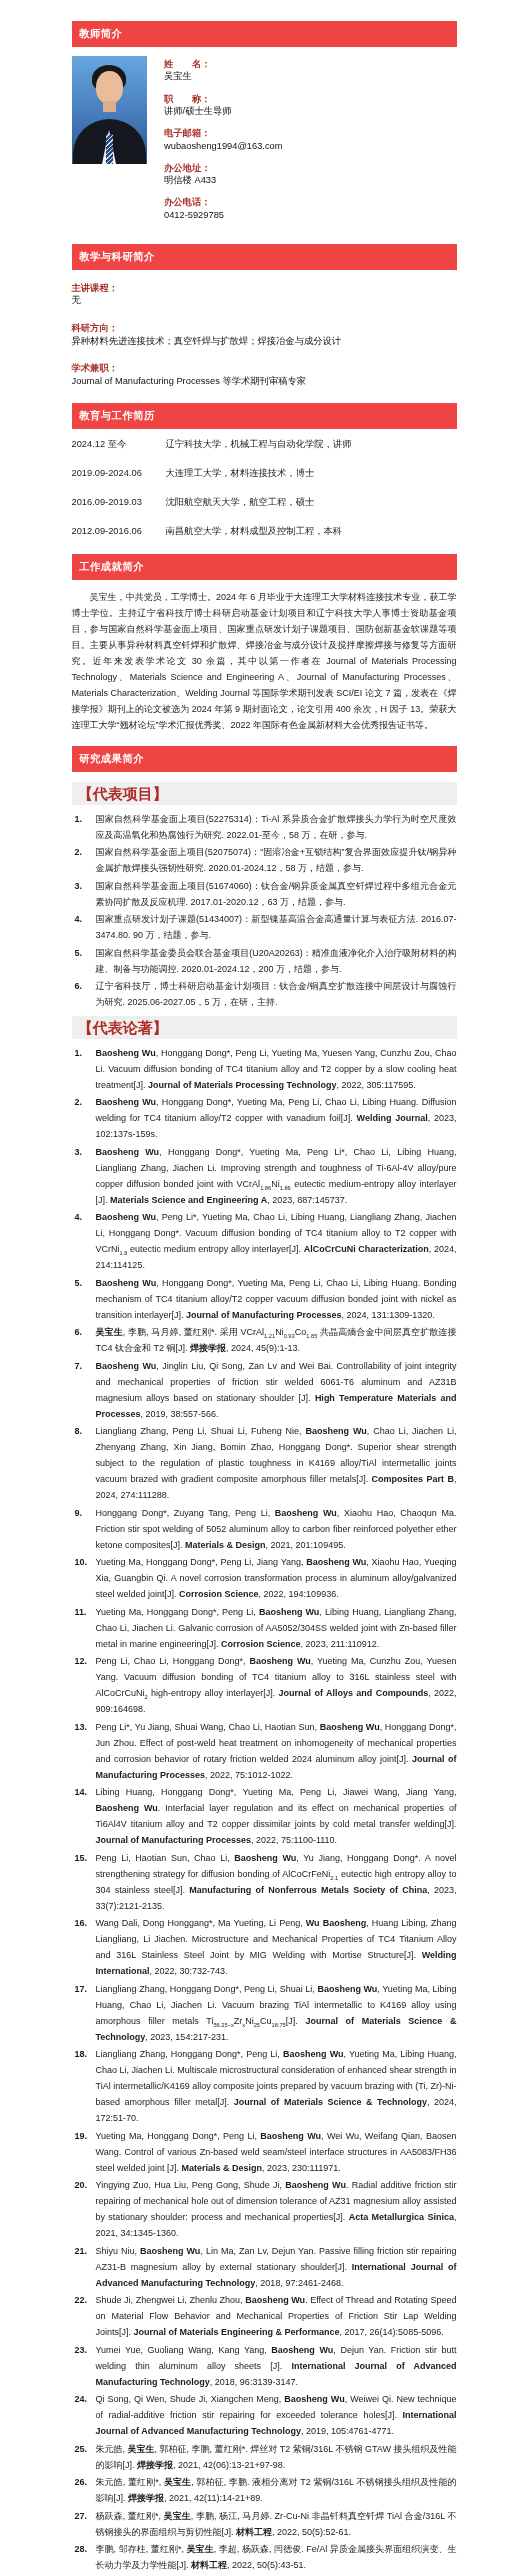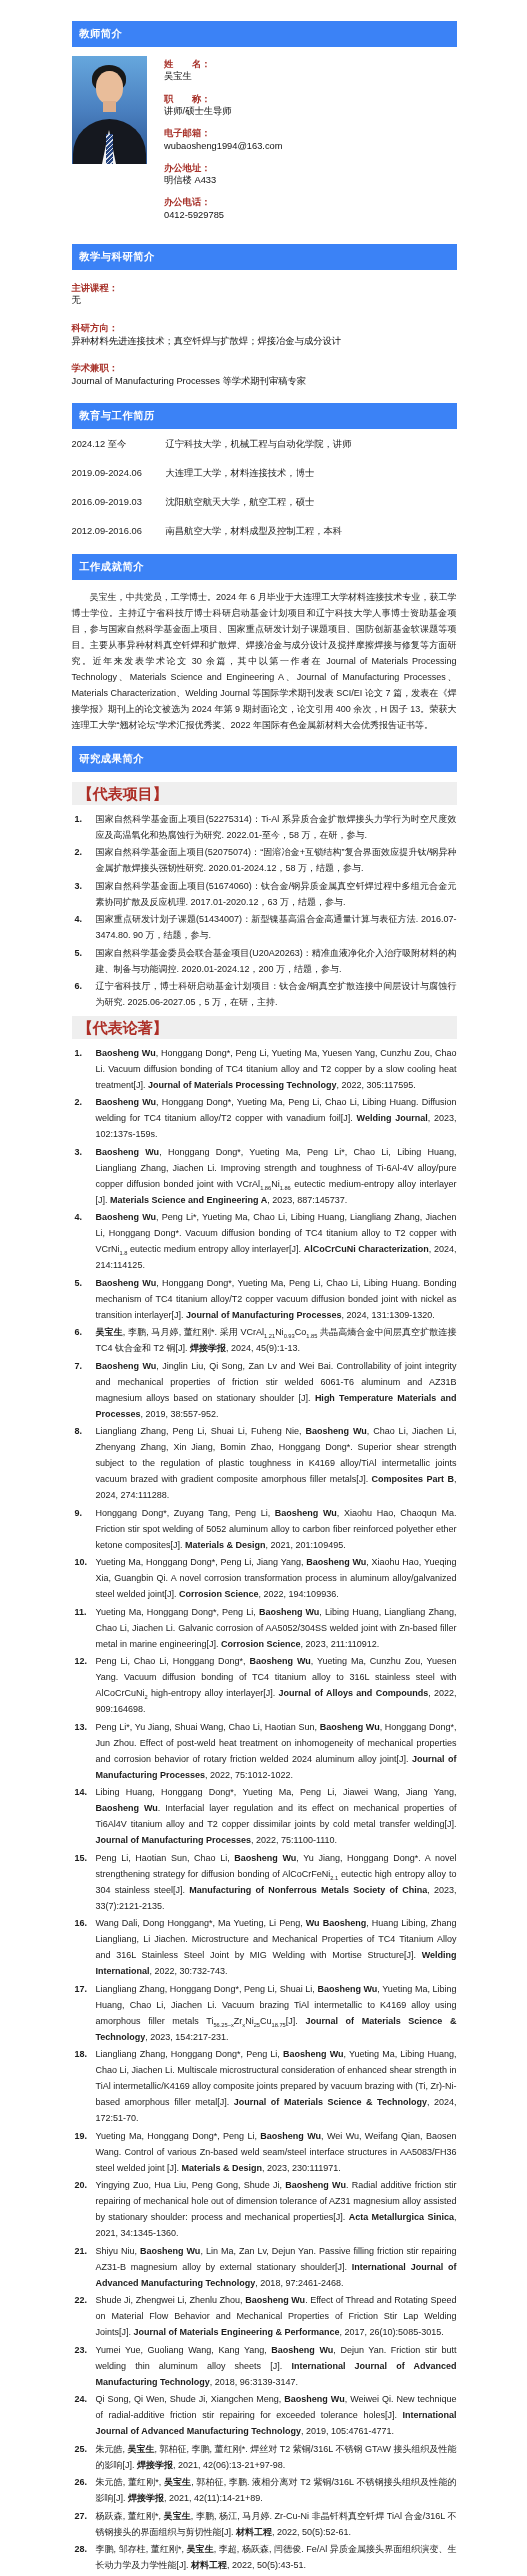--- a/index.html
+++ b/index.html
@@ -1,18 +1,18 @@
 <!DOCTYPE html>
 <html style="font-size:8.2px"><head>
 <meta charset="utf-8">
 <style>
   html,body{margin:0;padding:0;background:#ffffff;}
   body{width:528px;font-family:"Liberation Sans","DejaVu Sans",sans-serif;color:#1c1c1c;}
   .page{width:385px;margin:20.6px auto 20.6px auto;}
-  .banner{background:#3b82f6;color:#ffffff;font-weight:bold;font-size:10.3px;line-height:26px;padding:0 7.7px;margin:13.4px 0 9.3px 0;letter-spacing:0.5px;}
+  .banner{background:#ef4444;color:#ffffff;font-weight:bold;font-size:10.3px;line-height:26px;padding:0 7.7px;margin:13.4px 0 9.3px 0;letter-spacing:0.5px;}
   .banner.first{margin-top:0;}
   .subhead{background:#efefef;color:#ad2e26;font-weight:bold;font-size:15px;line-height:23px;padding:0 6.2px;margin:5.2px 0 6.2px 0;}
   
   .info-wrap{display:flex;align-items:flex-start;margin:0 0 2.1px 0;}
   .photo{width:75px;height:108px;flex:none;position:relative;overflow:hidden;
          background:linear-gradient(180deg,#66a7dd 0%,#4a80c0 50%,#2a5490 100%);margin-right:17.5px;}
   .photo .hair{position:absolute;top:9.3px;left:20.6px;width:34px;height:27px;background:#181818;border-radius:50% 50% 42% 42%;}
   .photo .head{position:absolute;top:15.5px;left:24px;width:27px;height:33px;background:#e9bd9a;border-radius:48% 48% 46% 46%;}
   .photo .neck{position:absolute;top:45px;left:31px;width:13.4px;height:11.3px;background:#ddae8c;}
   .photo .suit{position:absolute;bottom:0;left:1px;right:1px;height:45px;background:#15181f;border-radius:50% 50% 0 0/ 78% 78% 0 0;}
@@ -123,36 +123,36 @@
     </ol>
 
   <div class="subhead">【代表论著】</div>
   <ol class="nlist">
       <li><b>Baosheng Wu</b><span>, Honggang Dong*, Peng Li, Yueting Ma, Yuesen Yang, Cunzhu Zou, Chao Li. Vacuum diffusion bonding of TC4 titanium alloy and T2 copper by a slow cooling heat treatment[J]. </span><b>Journal of Materials Processing Technology</b><span>, 2022, 305:117595.</span></li>
       <li><b>Baosheng Wu</b><span>, Honggang Dong*, Yueting Ma, Peng Li, Chao Li, Libing Huang. Diffusion welding for TC4 titanium alloy/T2 copper with vanadium foil[J]. </span><b>Welding Journal</b><span>, 2023, 102:137s-159s.</span></li>
       <li><b>Baosheng Wu</b><span>, Honggang Dong*, Yueting Ma, Peng Li*, Chao Li, Libing Huang, Liangliang Zhang, Jiachen Li. Improving strength and toughness of Ti-6Al-4V alloy/pure copper diffusion bonded joint with VCrAl</span><span class="sub">1.86</span><span>Ni</span><span class="sub">1.86</span><span> eutectic medium-entropy alloy interlayer [J]. </span><b>Materials Science and Engineering A</b><span>, 2023, 887:145737.</span></li>
       <li><b>Baosheng Wu</b><span>, Peng Li*, Yueting Ma, Chao Li, Libing Huang, Liangliang Zhang, Jiachen Li, Honggang Dong*. Vacuum diffusion bonding of TC4 titanium alloy to T2 copper with VCrNi</span><span class="sub">1.8</span><span> eutectic medium entropy alloy interlayer[J]. </span><b>AlCoCrCuNi Characterization</b><span>, 2024, 214:114125.</span></li>
       <li><b>Baosheng Wu</b><span>, Honggang Dong*, Yueting Ma, Peng Li, Chao Li, Libing Huang. Bonding mechanism of TC4 titanium alloy/T2 copper vacuum diffusion bonded joint with nickel as transition interlayer[J]. </span><b>Journal of Manufacturing Processes</b><span>, 2024, 131:1309-1320.</span></li>
       <li><b>吴宝生</b><span>, 李鹏, 马月婷, 董红刚*. 采用 VCrAl</span><span class="sub">1.21</span><span>Ni</span><span class="sub">0.93</span><span>Co</span><span class="sub">1.85</span><span> 共晶高熵合金中间层真空扩散连接 TC4 钛合金和 T2 铜[J]. </span><b>焊接学报</b><span>, 2024, 45(9):1-13.</span></li>
-      <li><b>Baosheng Wu</b><span>, Jinglin Liu, Qi Song, Zan Lv and Wei Bai. Controllability of joint integrity and mechanical properties of friction stir welded 6061-T6 aluminum and AZ31B magnesium alloys based on stationary shoulder [J]. </span><b>High Temperature Materials and Processes</b><span>, 2019, 38:557-952.</span></li>
+      <li><b>Baosheng Wu</b><span>, Jinglin Liu, Qi Song, Zan Lv and Wei Bai. Controllability of joint integrity and mechanical properties of friction stir welded 6061-T6 aluminum and AZ31B magnesium alloys based on stationary shoulder [J]. </span><b>High Temperature Materials and Processes</b><span>, 2019, 38:557-566.</span></li>
       <li><span>Liangliang Zhang, Peng Li, Shuai Li, Fuheng Nie, </span><b>Baosheng Wu</b><span>, Chao Li, Jiachen Li, Zhenyang Zhang, Xin Jiang, Bomin Zhao, Honggang Dong*. Superior shear strength subject to the regulation of plastic toughness in K4169 alloy/TiAl intermetallic joints vacuum brazed with gradient composite amorphous filler metals[J]. </span><b>Composites Part B</b><span>, 2024, 274:111288.</span></li>
       <li><span>Honggang Dong*, Zuyang Tang, Peng Li, </span><b>Baosheng Wu</b><span>, Xiaohu Hao, Chaoqun Ma. Friction stir spot welding of 5052 aluminum alloy to carbon fiber reinforced polyether ether ketone composites[J]. </span><b>Materials &amp; Design</b><span>, 2021, 201:109495.</span></li>
       <li><span>Yueting Ma, Honggang Dong*, Peng Li, Jiang Yang, </span><b>Baosheng Wu</b><span>, Xiaohu Hao, Yueqing Xia, Guangbin Qi. A novel corrosion transformation process in aluminum alloy/galvanized steel welded joint[J]. </span><b>Corrosion Science</b><span>, 2022, 194:109936.</span></li>
       <li><span>Yueting Ma, Honggang Dong*, Peng Li, </span><b>Baosheng Wu</b><span>, Libing Huang, Liangliang Zhang, Chao Li, Jiachen Li. Galvanic corrosion of AA5052/304SS welded joint with Zn-based filler metal in marine engineering[J]. </span><b>Corrosion Science</b><span>, 2023, 211:110912.</span></li>
       <li><span>Peng Li, Chao Li, Honggang Dong*, </span><b>Baosheng Wu</b><span>, Yueting Ma, Cunzhu Zou, Yuesen Yang. Vacuum diffusion bonding of TC4 titanium alloy to 316L stainless steel with AlCoCrCuNi</span><span class="sub">2</span><span> high-entropy alloy interlayer[J]. </span><b>Journal of Alloys and Compounds</b><span>, 2022, 909:164698.</span></li>
       <li><span>Peng Li*, Yu Jiang, Shuai Wang, Chao Li, Haotian Sun, </span><b>Baosheng Wu</b><span>, Honggang Dong*, Jun Zhou. Effect of post-weld heat treatment on inhomogeneity of mechanical properties and corrosion behavior of rotary friction welded 2024 aluminum alloy joint[J]. </span><b>Journal of Manufacturing Processes</b><span>, 2022, 75:1012-1022.</span></li>
       <li><span>Libing Huang, Honggang Dong*, Yueting Ma, Peng Li, Jiawei Wang, Jiang Yang, </span><b>Baosheng Wu</b><span>. Interfacial layer regulation and its effect on mechanical properties of Ti6Al4V titanium alloy and T2 copper dissimilar joints by cold metal transfer welding[J]. </span><b>Journal of Manufacturing Processes</b><span>, 2022, 75:1100-1110.</span></li>
       <li><span>Peng Li, Haotian Sun, Chao Li, </span><b>Baosheng Wu</b><span>, Yu Jiang, Honggang Dong*. A novel strengthening strategy for diffusion bonding of AlCoCrFeNi</span><span class="sub">2.1</span><span> eutectic high entropy alloy to 304 stainless steel[J]. </span><b>Manufacturing of Nonferrous Metals Society of China</b><span>, 2023, 33(7):2121-2135.</span></li>
       <li><span>Wang Dali, Dong Honggang*, Ma Yueting, Li Peng, </span><b>Wu Baosheng</b><span>, Huang Libing, Zhang Liangliang, Li Jiachen. Microstructure and Mechanical Properties of TC4 Titanium Alloy and 316L Stainless Steel Joint by MIG Welding with Mortise Structure[J]. </span><b>Welding International</b><span>, 2022, 30:732-743.</span></li>
       <li><span>Liangliang Zhang, Honggang Dong*, Peng Li, Shuai Li, </span><b>Baosheng Wu</b><span>, Yueting Ma, Libing Huang, Chao Li, Jiachen Li. Vacuum brazing TiAl intermetallic to K4169 alloy using amorphous filler metals Ti</span><span class="sub">56.25−x</span><span>Zr</span><span class="sub">x</span><span>Ni</span><span class="sub">25</span><span>Cu</span><span class="sub">18.75</span><span>[J]. </span><b>Journal of Materials Science &amp; Technology</b><span>, 2023, 154:217-231.</span></li>
       <li><span>Liangliang Zhang, Honggang Dong*, Peng Li, </span><b>Baosheng Wu</b><span>, Yueting Ma, Libing Huang, Chao Li, Jiachen Li. Multiscale microstructural consideration of enhanced shear strength in TiAl intermetallic/K4169 alloy composite joints prepared by vacuum brazing with (Ti, Zr)-Ni-based amorphous filler metal[J]. </span><b>Journal of Materials Science &amp; Technology</b><span>, 2024, 172:51-70.</span></li>
       <li><span>Yueting Ma, Honggang Dong*, Peng Li, </span><b>Baosheng Wu</b><span>, Wei Wu, Weifang Qian, Baosen Wang. Control of various Zn-based weld seam/steel interface structures in AA5083/FH36 steel welded joint [J]. </span><b>Materials &amp; Design</b><span>, 2023, 230:111971.</span></li>
       <li><span>Yingying Zuo, Hua Liu, Peng Gong, Shude Ji, </span><b>Baosheng Wu</b><span>. Radial additive friction stir repairing of mechanical hole out of dimension tolerance of AZ31 magnesium alloy assisted by stationary shoulder: process and mechanical properties[J]. </span><b>Acta Metallurgica Sinica</b><span>, 2021, 34:1345-1360.</span></li>
       <li><span>Shiyu Niu, </span><b>Baosheng Wu</b><span>, Lin Ma, Zan Lv, Dejun Yan. Passive filling friction stir repairing AZ31-B magnesium alloy by external stationary shoulder[J]. </span><b>International Journal of Advanced Manufacturing Technology</b><span>, 2018, 97:2461-2468.</span></li>
-      <li><span>Shude Ji, Zhengwei Li, Zhenlu Zhou, </span><b>Baosheng Wu</b><span>. Effect of Thread and Rotating Speed on Material Flow Behavior and Mechanical Properties of Friction Stir Lap Welding Joints[J]. </span><b>Journal of Materials Engineering &amp; Performance</b><span>, 2017, 26(10):5085-3015.</span></li>
+      <li><span>Shude Ji, Zhengwei Li, Zhenlu Zhou, </span><b>Baosheng Wu</b><span>. Effect of Thread and Rotating Speed on Material Flow Behavior and Mechanical Properties of Friction Stir Lap Welding Joints[J]. </span><b>Journal of Materials Engineering &amp; Performance</b><span>, 2017, 26(14):5085-5096.</span></li>
       <li><span>Yumei Yue, Guoliang Wang, Kang Yang, </span><b>Baosheng Wu</b><span>, Dejun Yan. Friction stir butt welding thin aluminum alloy sheets [J]. </span><b>International Journal of Advanced Manufacturing Technology</b><span>, 2018, 96:3139-3147.</span></li>
       <li><span>Qi Song, Qi Wen, Shude Ji, Xiangchen Meng, </span><b>Baosheng Wu</b><span>, Weiwei Qi. New technique of radial-additive friction stir repairing for exceeded tolerance holes[J]. </span><b>International Journal of Advanced Manufacturing Technology</b><span>, 2019, 105:4761-4771.</span></li>
       <li><span>朱元皓, </span><b>吴宝生</b><span>, 郭柏征, 李鹏, 董红刚*. 焊丝对 T2 紫铜/316L 不锈钢 GTAW 接头组织及性能的影响[J]. </span><b>焊接学报</b><span>, 2021, 42(06):13-21+97-98.</span></li>
       <li><span>朱元皓, 董红刚*, </span><b>吴宝生</b><span>, 郭柏征, 李鹏. 液相分离对 T2 紫铜/316L 不锈钢接头组织及性能的影响[J]. </span><b>焊接学报</b><span>, 2021, 42(11):14-21+89.</span></li>
       <li><span>杨跃森, 董红刚*, </span><b>吴宝生</b><span>, 李鹏, 杨江, 马月婷. Zr-Cu-Ni 非晶钎料真空钎焊 TiAl 合金/316L 不锈钢接头的界面组织与剪切性能[J]. </span><b>材料工程</b><span>, 2022, 50(5):52-61.</span></li>
       <li><span>李鹏, 邹存柱, 董红刚*, </span><b>吴宝生</b><span>, 李超, 杨跃森, 闫德俊. Fe/Al 异质金属接头界面组织演变、生长动力学及力学性能[J]. </span><b>材料工程</b><span>, 2022, 50(5):43-51.</span></li>
       <li><span>谭欣宇, 李鹏, 马月婷, 黄立兵, </span><b>吴宝生</b><span>, 董红刚*. FGH98 粉末高温合金瞬时液相扩散焊接头组织和性能[J]. </span><b>焊接学报</b><span>, 2023, 44(11):01-08.</span></li>
       <li><span>韩文倩, 董红刚*, 马月婷, 李鹏, </span><b>吴宝生</b><span>, 张亮亮. Ti</span><span class="sub">43.76</span><span>Zr</span><span class="sub">12.50</span><span>Cu</span><span class="sub">37.49-x</span><span>Ni</span><span class="sub">6.25</span><span>Co</span><span class="sub">x</span><span> 非晶钎料真空钎焊 TC4 钛合金/316L 不锈钢[J]. </span><b>焊接学报</b><span>, 2023, 44(9):01-11.</span></li>
       <li><span>刘金浩, 李家辰, 张亮亮, </span><b>吴宝生</b><span>, 李鹏, 董红刚*. Al-Mg 合金搅拌摩擦焊接头的组织演变及腐蚀性能[J]. </span><b>焊接学报</b><span>, 2024, 45(10):08-18.</span></li>
       <li><span>姬书得, 黄若飞, </span><b>吴宝生</b><span>. 搅拌摩擦焊修复技术的研究现状[J]. </span><b>沈阳航空航天大学学报</b><span>, 2017, 34(05):1-11.</span></li>

